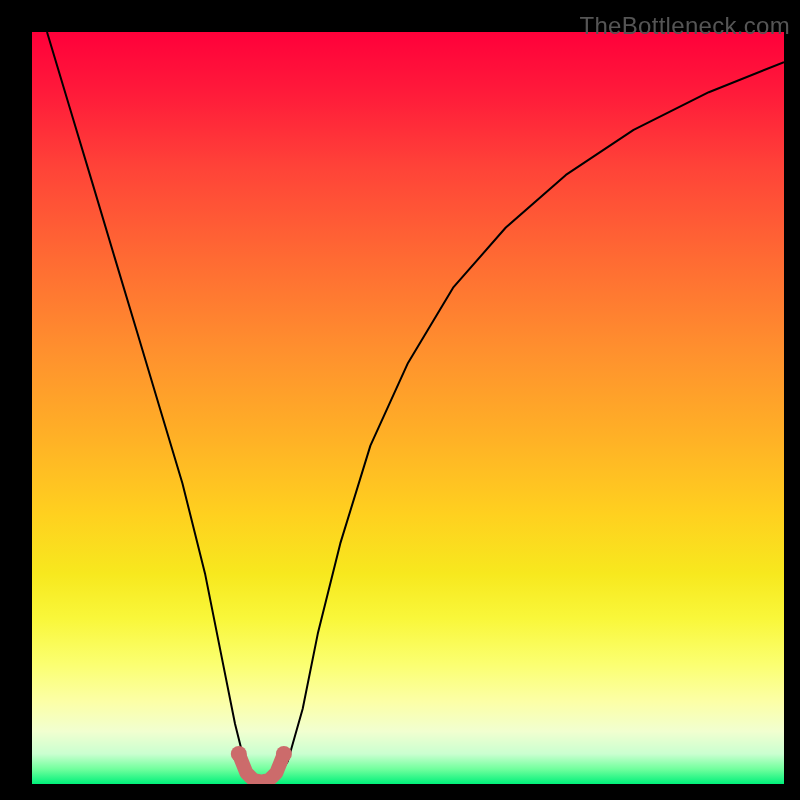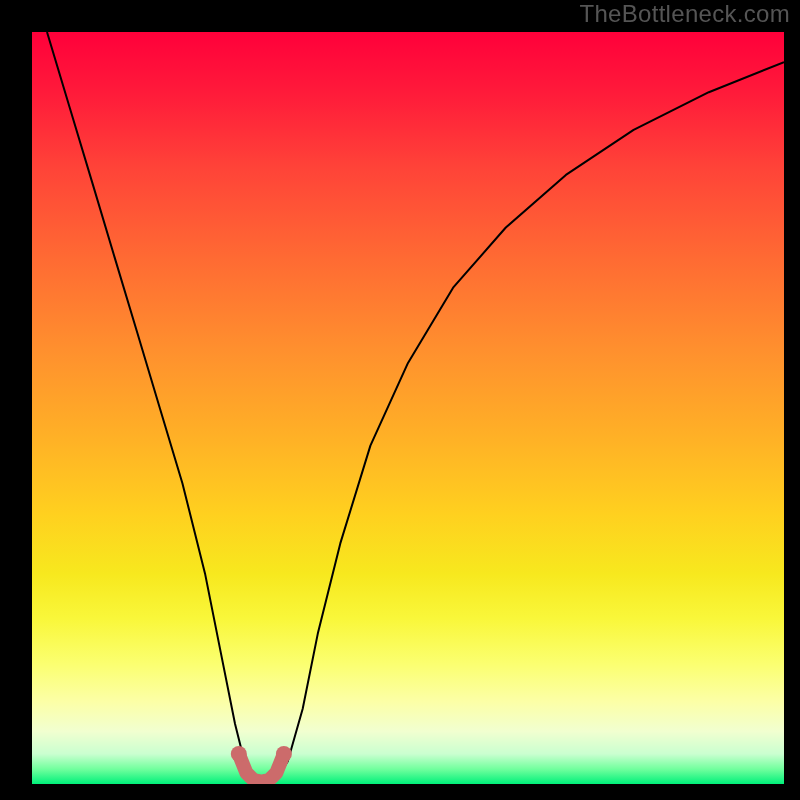--- a/index.html
+++ b/index.html
@@ -12,21 +12,21 @@
     font-family: Arial, Helvetica, sans-serif;
   }
   .outer {
     position: relative;
     width: 800px;
     height: 800px;
     background: #000;
   }
   .watermark {
     position: absolute;
-    top: 0;
+    top: 12px;
     right: 10px;
     color: #555;
     font-size: 24px;
     font-weight: 500;
     letter-spacing: 0.3px;
     z-index: 10;
     user-select: none;
   }
   .plot-area {
     position: absolute;

